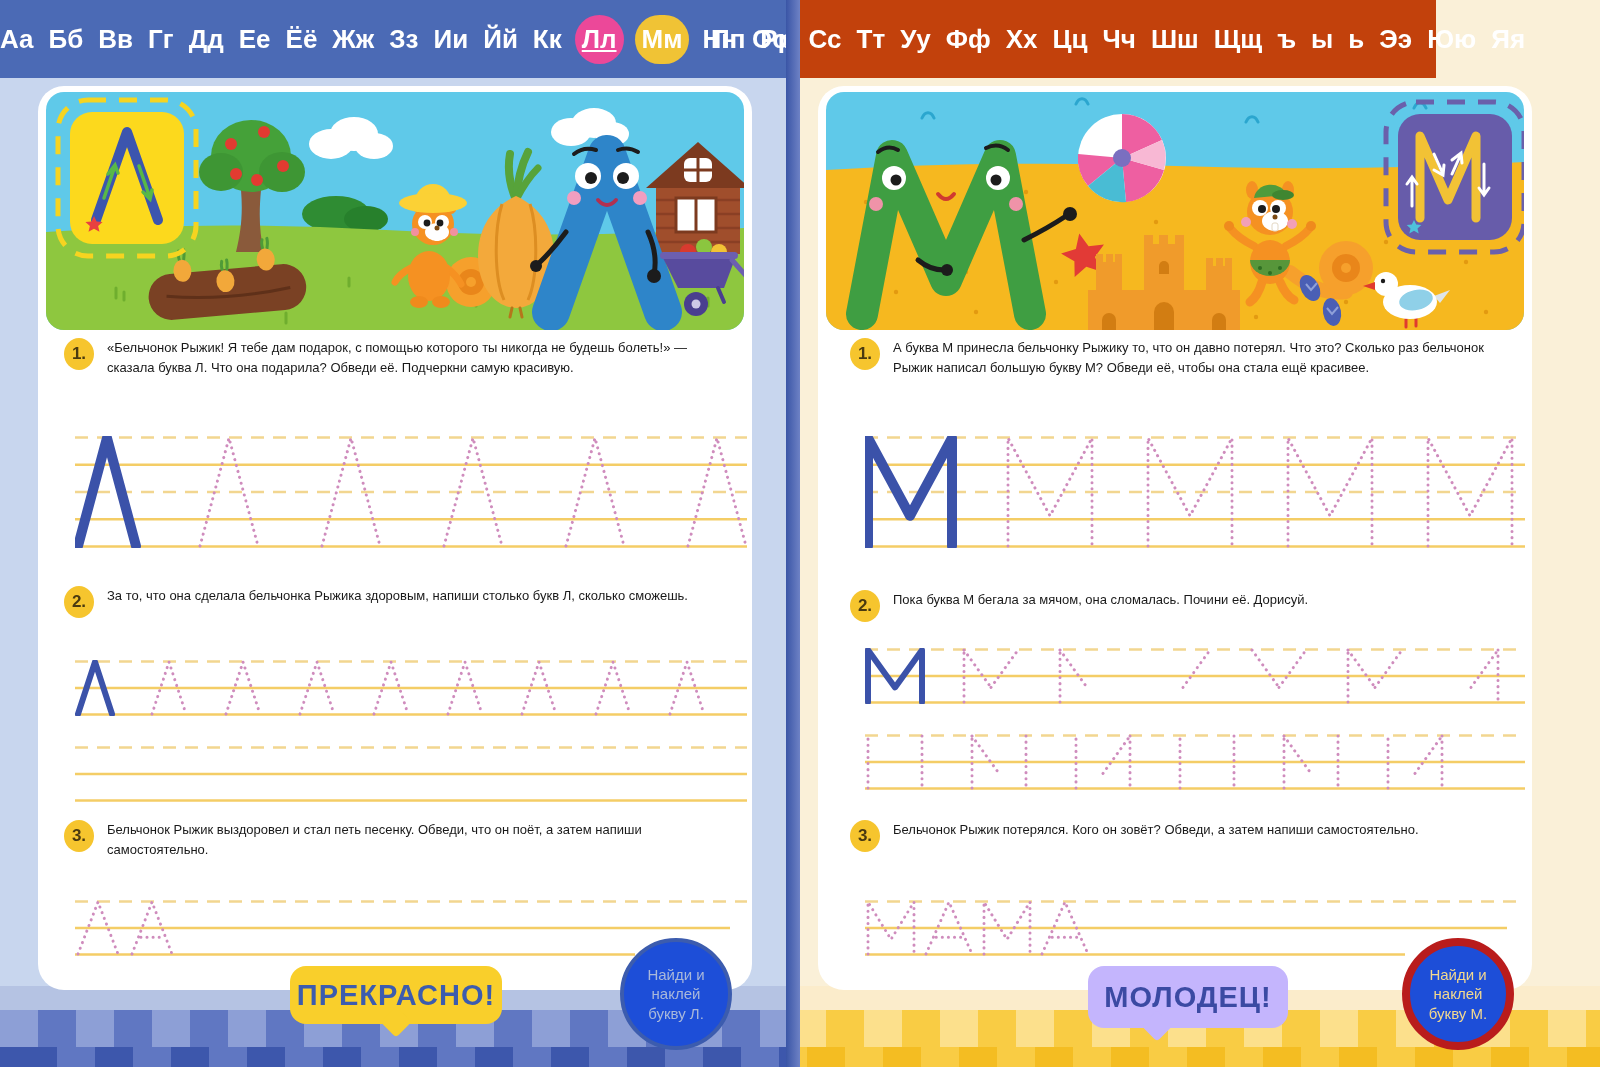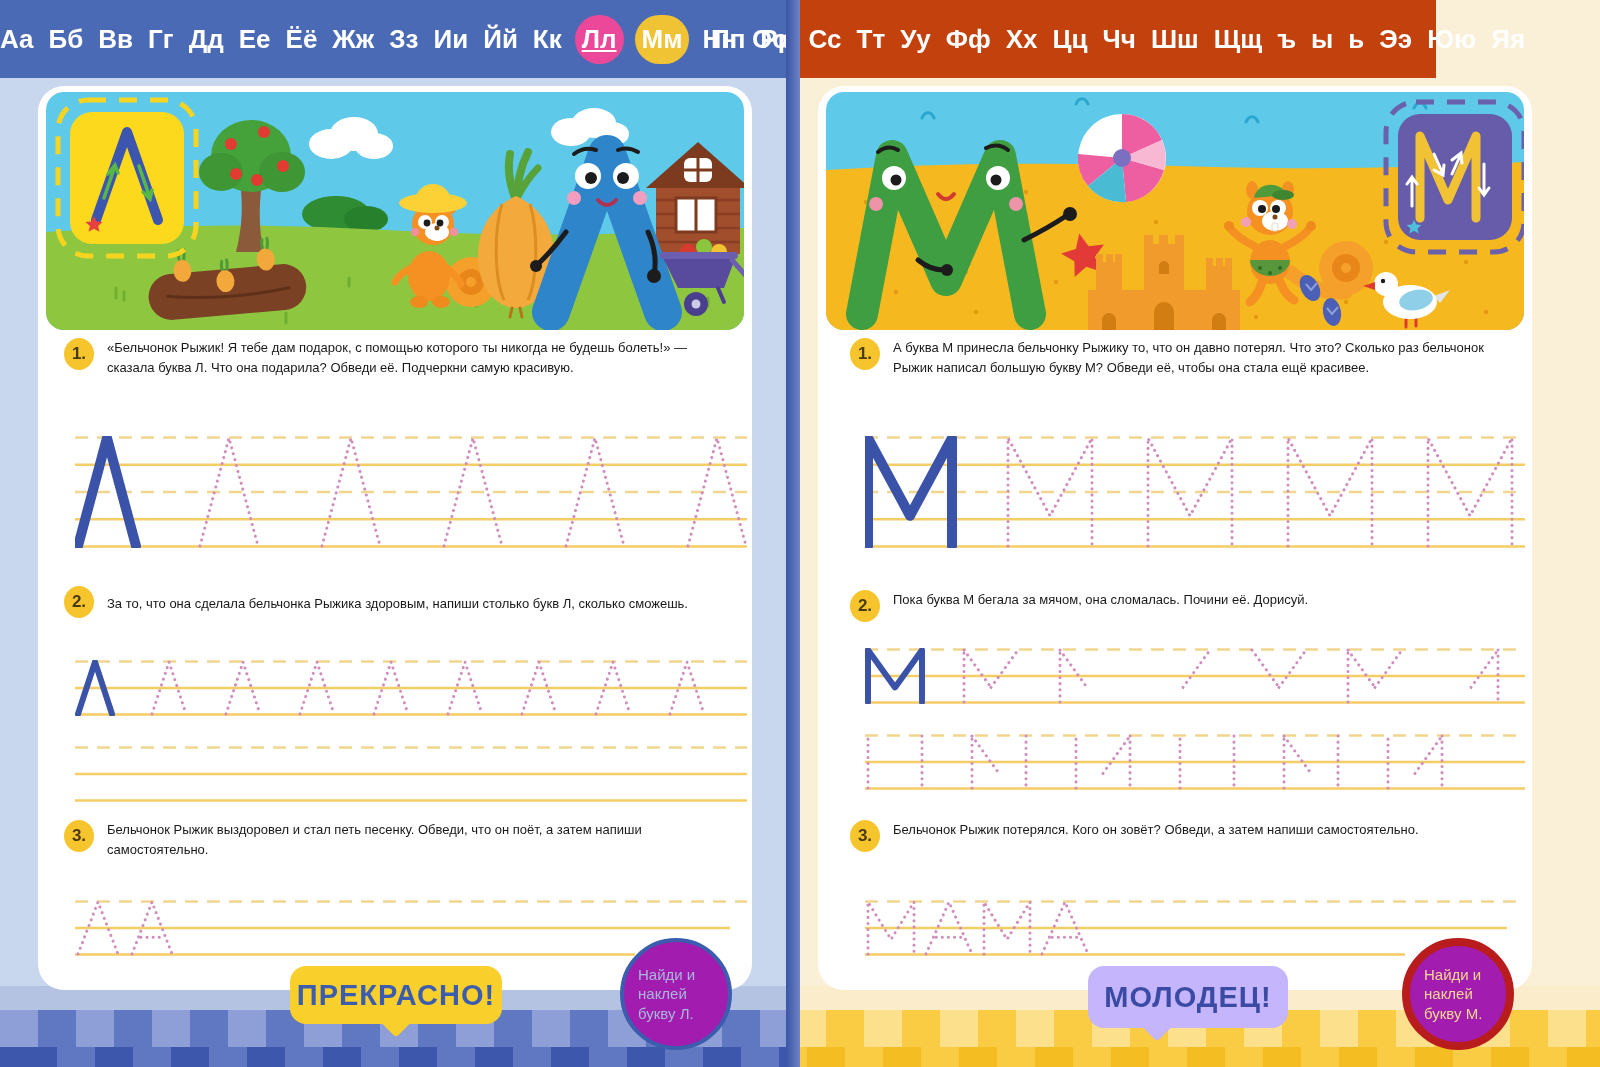--- a/index.html
+++ b/index.html
@@ -37,22 +37,22 @@
   .task-text{margin:0;font-size:13px;line-height:1.55;color:#191919;}
   .trace{position:absolute;}
   .banner{position:absolute;display:flex;align-items:center;justify-content:center;border-radius:16px;
           font-weight:bold;font-size:29px;letter-spacing:1px;z-index:4;}
   .banner::after{content:"";position:absolute;bottom:-9px;width:22px;height:22px;background:inherit;
           transform:rotate(45deg);border-radius:4px;z-index:-1;}
   .banner-l{left:290px;top:966px;width:212px;height:58px;background:#f9cf2b;color:#3c5cae;}
   .banner-l::after{left:95px;}
   .banner-r{left:1088px;top:966px;width:200px;height:62px;background:#c4b5fd;color:#3b4aa3;}
   .banner-r::after{left:58px;}
-  .sticker{position:absolute;width:112px;height:112px;border-radius:50%;background:#a21caf;z-index:4;
-           display:flex;align-items:center;justify-content:center;text-align:left;
+  .sticker{position:absolute;width:112px;height:112px;border-radius:50%;background:#1d4ed8;z-index:4;
+           display:flex;align-items:center;justify-content:center;text-align:center;
            padding:14px;box-sizing:border-box;font-size:15px;line-height:1.3;}
   .sticker-l{left:620px;top:938px;border:4px solid #3c5cae;color:#a9b8da;}
   .sticker-r{left:1402px;top:938px;border:8px solid #b91c1c;color:#f3d98f;}
 </style>
 </head>
 <body>
 
 <div class="bg bg-left"></div>
 <div class="bg bg-right"></div>
 
@@ -243,21 +243,21 @@
         <path d="M3 110 L 32 2 L 61 110" fill="none" stroke-linecap="round" stroke-linejoin="round" stroke="#3b52a9" stroke-width="10"></path>
         <path d="M125 110 L 154 2 L 183 110" fill="none" stroke-linecap="round" stroke-linejoin="round" stroke="#cf8cbd" stroke-width="3" stroke-dasharray="0.1 6"></path>
         <path d="M247 110 L 276 2 L 305 110" fill="none" stroke-linecap="round" stroke-linejoin="round" stroke="#cf8cbd" stroke-width="3" stroke-dasharray="0.1 6"></path>
         <path d="M369 110 L 398 2 L 427 110" fill="none" stroke-linecap="round" stroke-linejoin="round" stroke="#cf8cbd" stroke-width="3" stroke-dasharray="0.1 6"></path>
         <path d="M491 110 L 520 2 L 549 110" fill="none" stroke-linecap="round" stroke-linejoin="round" stroke="#cf8cbd" stroke-width="3" stroke-dasharray="0.1 6"></path>
         <path d="M613 110 L 642 2 L 671 110" fill="none" stroke-linecap="round" stroke-linejoin="round" stroke="#cf8cbd" stroke-width="3" stroke-dasharray="0.1 6"></path>
       </svg></div>
 
   <div class="task" style="left:26px;top:500px;width:660px;">
     <span class="badge">2.</span>
-    <p class="task-text" style="width:636px;margin-top:8px;">За то, что она сделала бельчонка Рыжика здоровым, напиши столько букв Л, сколько сможешь.</p>
+    <p class="task-text" style="width:636px;">За то, что она сделала бельчонка Рыжика здоровым, напиши столько букв Л, сколько сможешь.</p>
   </div>
   <div class="trace" style="left:37px;top:574px;width:672px;height:56px;"><svg width="672" height="56" viewBox="0 0 672 56">
         <line x1="0" y1="1.5" x2="672" y2="1.5" stroke="#f2d690" stroke-width="2.6" stroke-dasharray="13 9"></line>
         <line x1="0" y1="28" x2="672" y2="28" stroke="#f4cd66" stroke-width="2.6"></line>
         <line x1="0" y1="54.5" x2="672" y2="54.5" stroke="#f4cd66" stroke-width="2.6"></line>
         <path d="M3 54 L 20 2 L 37 54" fill="none" stroke-linecap="round" stroke-linejoin="round" stroke="#3b52a9" stroke-width="6"></path>
         <path d="M77 54 L 94 2 L 111 54" fill="none" stroke-linecap="round" stroke-linejoin="round" stroke="#cf8cbd" stroke-width="3" stroke-dasharray="0.1 6"></path>
         <path d="M151 54 L 168 2 L 185 54" fill="none" stroke-linecap="round" stroke-linejoin="round" stroke="#cf8cbd" stroke-width="3" stroke-dasharray="0.1 6"></path>
         <path d="M225 54 L 242 2 L 259 54" fill="none" stroke-linecap="round" stroke-linejoin="round" stroke="#cf8cbd" stroke-width="3" stroke-dasharray="0.1 6"></path>
         <path d="M299 54 L 316 2 L 333 54" fill="none" stroke-linecap="round" stroke-linejoin="round" stroke="#cf8cbd" stroke-width="3" stroke-dasharray="0.1 6"></path>

